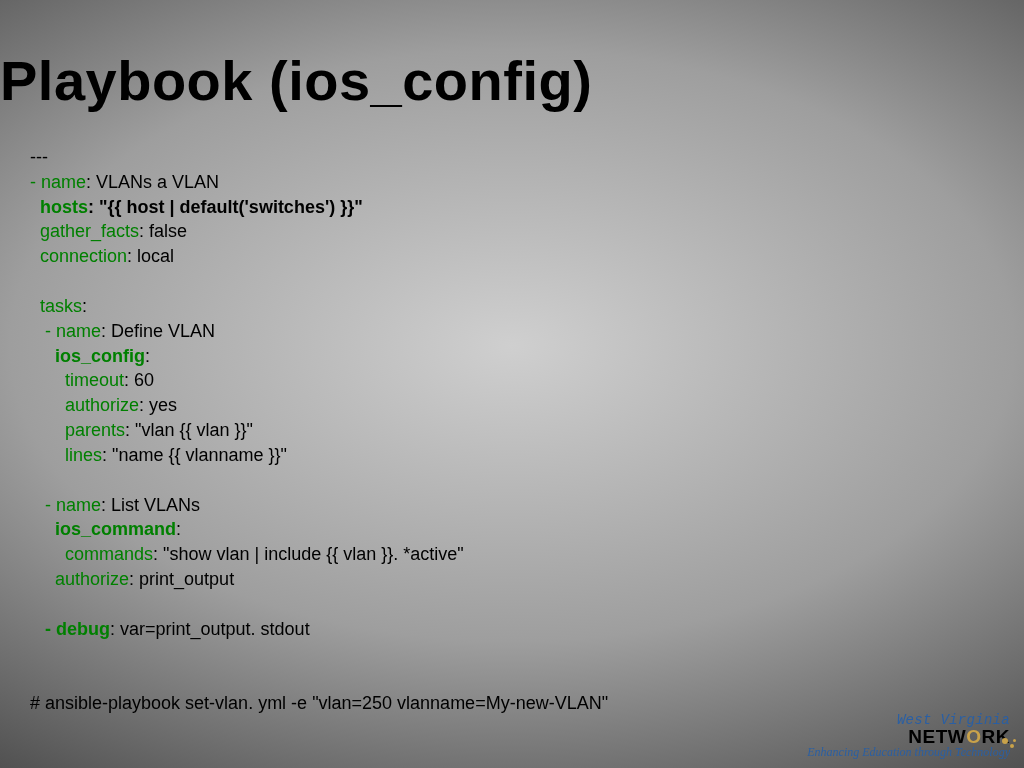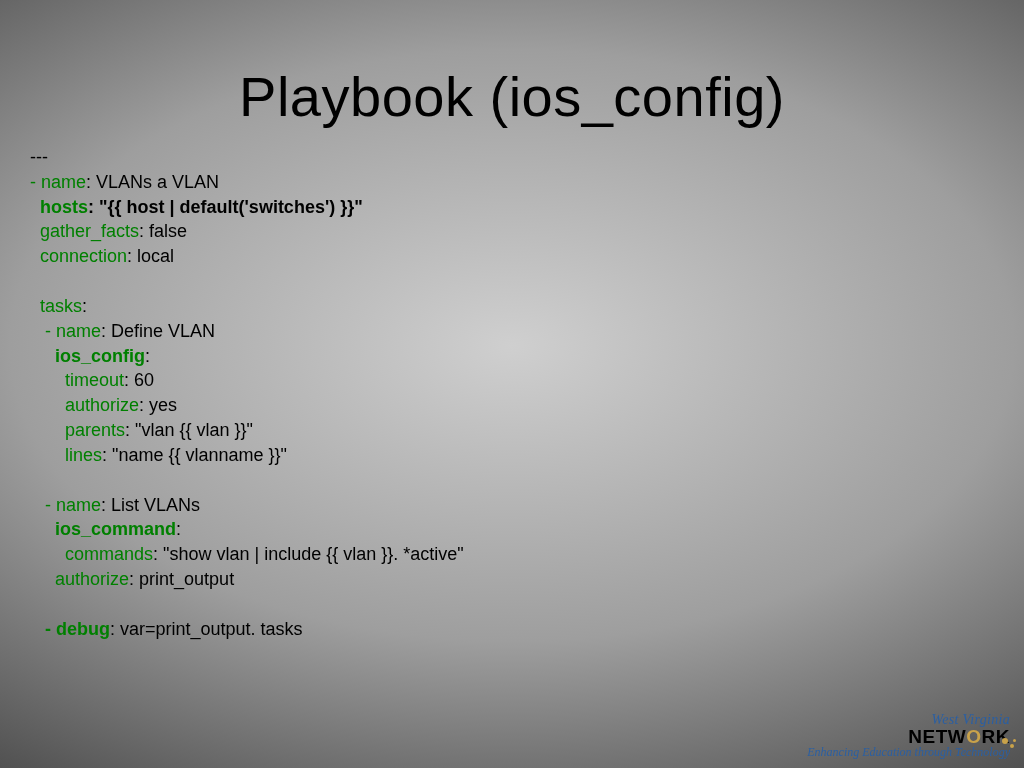--- a/index.html
+++ b/index.html
@@ -12,24 +12,23 @@
   }
   .slide {
     width: 1024px;
     height: 768px;
     background: radial-gradient(ellipse 140% 110% at 50% 45%, #cfcfcf 0%, #9e9e9e 35%, #555 60%, #222 80%, #000 100%);
     position: relative;
     box-sizing: border-box;
     color: #000;
   }
   .title {
-    text-align: center;
     font-size: 56px;
-    font-weight: 400;
-    padding-top: 64px;
+    font-weight: 700;
+    padding-top: 48px;
     letter-spacing: 0.5px;
     color: #000;
   }
   .code {
     position: absolute;
     top: 145px;
     left: 30px;
     right: 40px;
     font-size: 18px;
     line-height: 1.38;
@@ -47,21 +46,21 @@
     color: #000;
   }
   .logo {
     position: absolute;
     right: 14px;
     bottom: 10px;
     text-align: right;
     line-height: 1;
   }
   .logo .wv {
-    font-family: Liberation Serif, serif;
+    font-family: Liberation Mono, monospace;
     font-style: italic;
     font-size: 14px;
     color: #2a5fa3;
     letter-spacing: 0.3px;
   }
   .logo .net {
     font-family: Arial, sans-serif;
     font-weight: 900;
     font-size: 19px;
     color: #000;
@@ -106,22 +105,23 @@
 <span class="kw">       timeout</span><span>: 60</span>
 <span class="kw">       authorize</span><span>: yes</span>
 <span class="kw">       parents</span><span>: "vlan {{ vlan }}"</span>
 <span class="kw">       lines</span><span>: "name {{ vlanname }}"</span>
 <span></span>
 <span class="kw">   - name</span><span>: List VLANs</span>
 <span class="kw b">     ios_command</span><span>:</span>
 <span class="kw">       commands</span><span>: "show vlan | include {{ vlan }}. *active"</span>
 <span class="kw">     authorize</span><span>: print_output</span>
 <span></span>
-<span class="kw b">   - debug</span><span>: var=print_output. tasks</span></div>
+<span class="kw b">   - debug</span><span>: var=print_output. stdout</span></div>
 
+  <div class="footer-cmd"># ansible-playbook set-vlan. yml -e "vlan=250 vlanname=My-new-VLAN"</div>
 
   <div class="logo">
     <div class="wv">West Virginia</div>
     <div class="net"><span>NETW</span><span class="o1">O</span><span>RK</span></div>
     <div class="tag">Enhancing Education through Technology</div>
     <div class="dots">
       <span class="dot" style="width:6px;height:6px;right:8px;bottom:10px;"></span>
       <span class="dot" style="width:4px;height:4px;right:2px;bottom:6px;"></span>
       <span class="dot" style="width:3px;height:3px;right:0;bottom:12px;"></span>
     </div>

